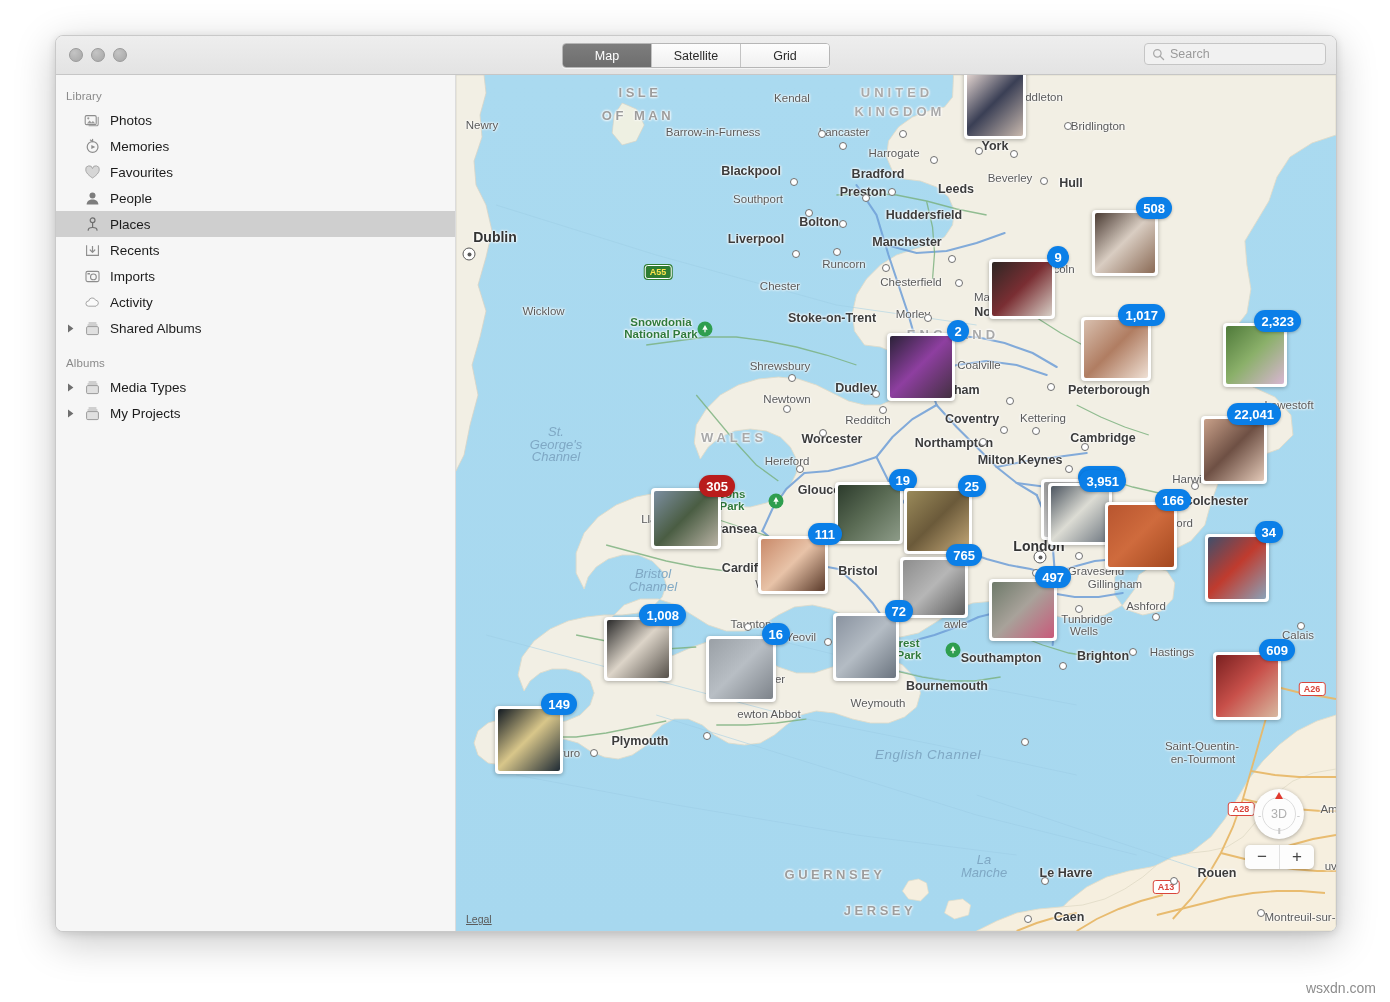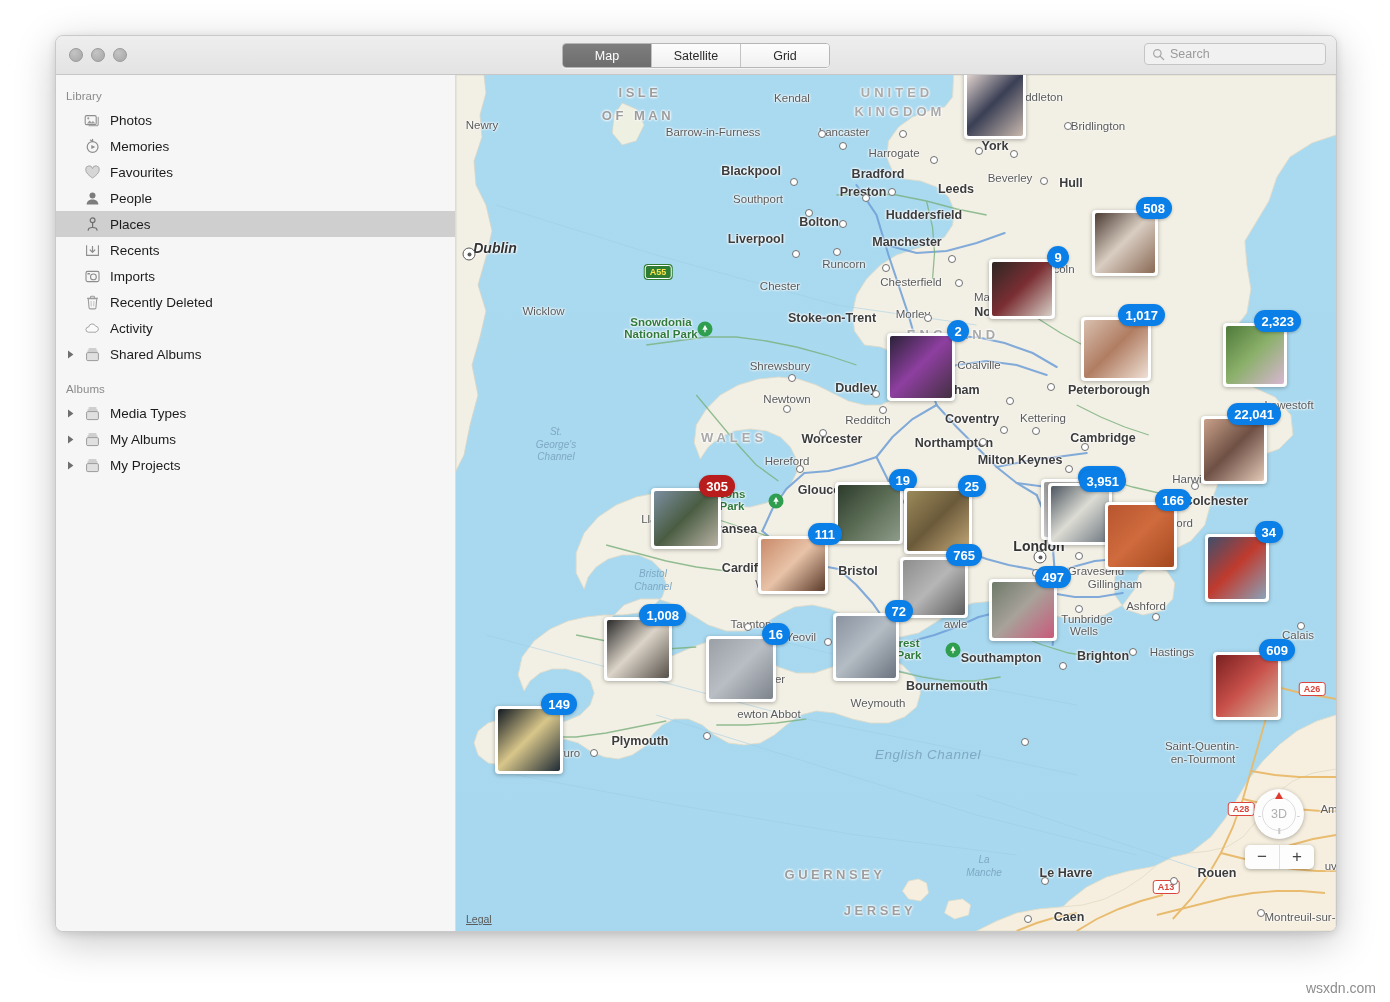--- a/index.html
+++ b/index.html
@@ -157,21 +157,21 @@
     color: #4c4c4c;
     white-space: nowrap;
     transform: translate(-50%,-50%);
     pointer-events: none;
     text-shadow: 0 0 3px #fff, 0 0 3px #fff, 0 0 2px #fff;
   }
   .m-city  { font-size: 12.5px; font-weight: bold; color: #3c3c3c; }
   .m-town  { font-size: 11.5px; color: #5a5a5a; }
   .m-big   { font-size: 14px; font-weight: bold; color: #333; }
   .m-region{ font-size: 13px; letter-spacing: 4px; color: #a9a9a9; font-weight: bold; }
-  .m-water { font-size: 10px; font-style: italic; color: #7fa8c4; text-shadow:none; }
+  .m-water { font-size: 13px; font-style: italic; color: #7fa8c4; text-shadow:none; }
   .m-water-big { font-size: 13.5px; font-style: italic; color: #7fa8c4; letter-spacing:.5px; text-shadow:none;}
   .m-isl   { font-size: 13px; letter-spacing: 3.5px; color: #9d9d9d; font-weight: bold;}
   .m-park  { font-size: 11.5px; color: #2f7a3d; font-weight: bold; text-align:center; line-height:12px;}
 
   .citydot {
     position: absolute;
     width: 6px; height: 6px;
     border-radius: 50%;
     background: #ffffff;
     border: 1.1px solid #707070;
@@ -406,33 +406,20 @@
           <div class="ico">
             <svg width="17" height="17" viewBox="0 0 17 17">
               <rect x="2" y="3.4" width="13" height="10.2" rx="1.6" fill="none" stroke="#8d8d8d" stroke-width="1.1"></rect>
               <circle cx="9.4" cy="8.9" r="2.9" fill="none" stroke="#8d8d8d" stroke-width="1.1"></circle>
               <rect x="3.4" y="5" width="2.6" height="1.6" rx=".5" fill="#8d8d8d"></rect>
             </svg>
           </div>
           <div class="lbl">Imports</div>
         </div>
 
-        <div class="row">
-          <div class="disc"></div>
-          <div class="ico">
-            <svg width="17" height="17" viewBox="0 0 17 17">
-              <path d="M4.2 4.6h8.6l-.9 9.4a1 1 0 0 1-1 .9H6.1a1 1 0 0 1-1-.9z" fill="none" stroke="#9b9b9b" stroke-width="1.1"></path>
-              <line x1="3.1" y1="4.3" x2="13.9" y2="4.3" stroke="#9b9b9b" stroke-width="1.2"></line>
-              <path d="M6.6 4.2V3a.8.8 0 0 1 .8-.8h2.2a.8.8 0 0 1 .8.8v1.2" fill="none" stroke="#9b9b9b" stroke-width="1.1"></path>
-              <line x1="7" y1="7" x2="7.3" y2="12.4" stroke="#bdbdbd" stroke-width=".9"></line>
-              <line x1="10" y1="7" x2="9.7" y2="12.4" stroke="#bdbdbd" stroke-width=".9"></line>
-            </svg>
-          </div>
-          <div class="lbl">Recently Deleted</div>
-        </div>
 
 
         <div class="row">
           <div class="disc"></div>
           <div class="ico">
             <svg width="17" height="17" viewBox="0 0 17 17">
               <path d="M4.4 12.2a2.6 2.6 0 0 1 .3-5.2 3.6 3.6 0 0 1 6.9-.8 2.8 2.8 0 0 1 .7 5.5 1 1 0 0 1-.3.5z" fill="#fafafa" stroke="#a5a5a5" stroke-width="1"></path>
             </svg>
           </div>
           <div class="lbl">Activity</div>
@@ -465,35 +452,20 @@
           <div class="ico">
             <svg width="17" height="17" viewBox="0 0 17 17">
               <line x1="4.6" y1="3" x2="12.4" y2="3" stroke="#a8a8a8" stroke-width="1"></line>
               <line x1="3.6" y1="5" x2="13.4" y2="5" stroke="#a8a8a8" stroke-width="1"></line>
               <rect x="2.6" y="6.6" width="11.8" height="8" rx="1.2" fill="#e0e0e0" stroke="#9b9b9b" stroke-width="1"></rect>
             </svg>
           </div>
           <div class="lbl">Media Types</div>
         </div>
 
-        <div class="row">
-          <div class="disc">
-            <svg width="8" height="9" viewBox="0 0 8 9">
-                <path d="M1 0.6l5.4 3.9L1 8.4z" fill="#6f6f6f"></path>
-              </svg>
-          </div>
-          <div class="ico">
-            <svg width="17" height="17" viewBox="0 0 17 17">
-              <line x1="4.6" y1="3" x2="12.4" y2="3" stroke="#a8a8a8" stroke-width="1"></line>
-              <line x1="3.6" y1="5" x2="13.4" y2="5" stroke="#a8a8a8" stroke-width="1"></line>
-              <rect x="2.6" y="6.6" width="11.8" height="8" rx="1.2" fill="#e0e0e0" stroke="#9b9b9b" stroke-width="1"></rect>
-            </svg>
-          </div>
-          <div class="lbl">My Albums</div>
-        </div>
 
 
         <div class="row">
           <div class="disc">
             <svg width="8" height="9" viewBox="0 0 8 9">
                 <path d="M1 0.6l5.4 3.9L1 8.4z" fill="#6f6f6f"></path>
               </svg>
           </div>
           <div class="ico">
             <svg width="17" height="17" viewBox="0 0 17 17">
@@ -691,21 +663,21 @@
         <div id="map-labels">
             <div class="mlabel m-isl" style="left: 184px; top: 17px;">ISLE</div>
             <div class="mlabel m-isl" style="left: 182px; top: 40px;">OF MAN</div>
             <div class="mlabel m-region" style="left: 441px; top: 17px;">UNITED</div>
             <div class="mlabel m-region" style="left: 444px; top: 36px;">KINGDOM</div>
             <div class="mlabel m-region" style="left: 497px; top: 259px;">ENGLAND</div>
             <div class="mlabel m-region" style="left: 278px; top: 362px;">WALES</div>
             <div class="mlabel m-isl" style="left: 379px; top: 799px;">GUERNSEY</div>
             <div class="mlabel m-isl" style="left: 424px; top: 835px;">JERSEY</div>
             <div class="mlabel m-town" style="left: 26px; top: 50px;">Newry</div>
-            <div class="mlabel m-big" style="left: 39px; top: 173px; font-style: italic;">Dublin</div>
+            <div class="mlabel m-big" style="left: 39px; top: 162px;">Dublin</div>
             <div class="mlabel m-town" style="left: 71px; top: 236px; padding-left: 33px;">Wicklow</div>
             <div class="mlabel m-town" style="left: 336px; top: 23px;">Kendal</div>
             <div class="mlabel m-town" style="left: 257px; top: 57px;">Barrow-in-Furness</div>
             <div class="mlabel m-town" style="left: 388px; top: 57px;">Lancaster</div>
             <div class="mlabel m-city" style="left: 295px; top: 96px;">Blackpool</div>
             <div class="mlabel m-town" style="left: 302px; top: 124px;">Southport</div>
             <div class="mlabel m-city" style="left: 407px; top: 117px;">Preston</div>
             <div class="mlabel m-city" style="left: 363px; top: 147px;">Bolton</div>
             <div class="mlabel m-city" style="left: 300px; top: 164px;">Liverpool</div>
             <div class="mlabel m-city" style="left: 451px; top: 167px;">Manchester</div>

